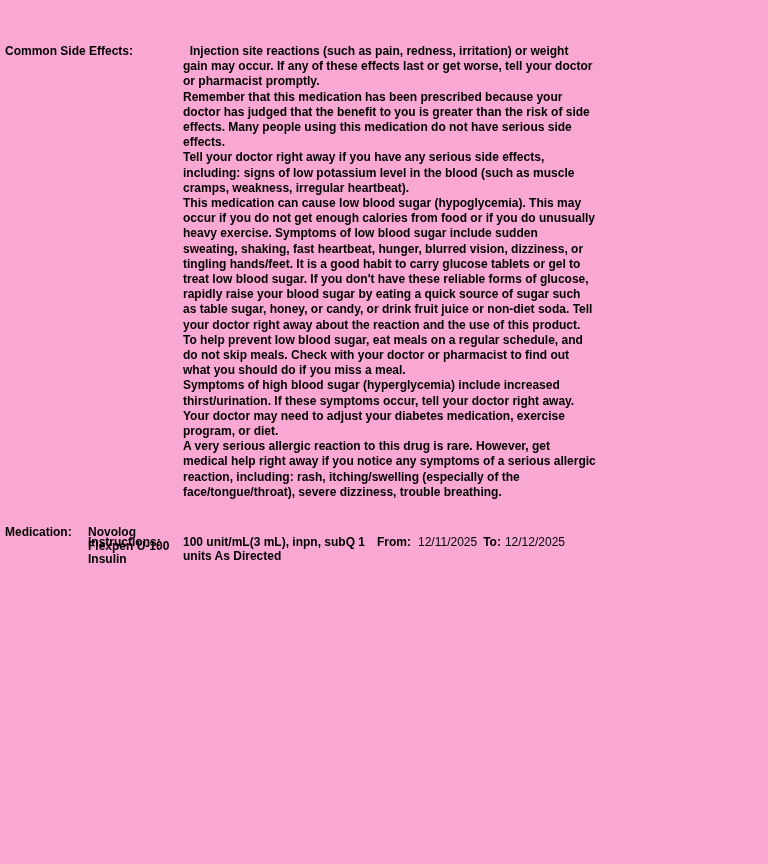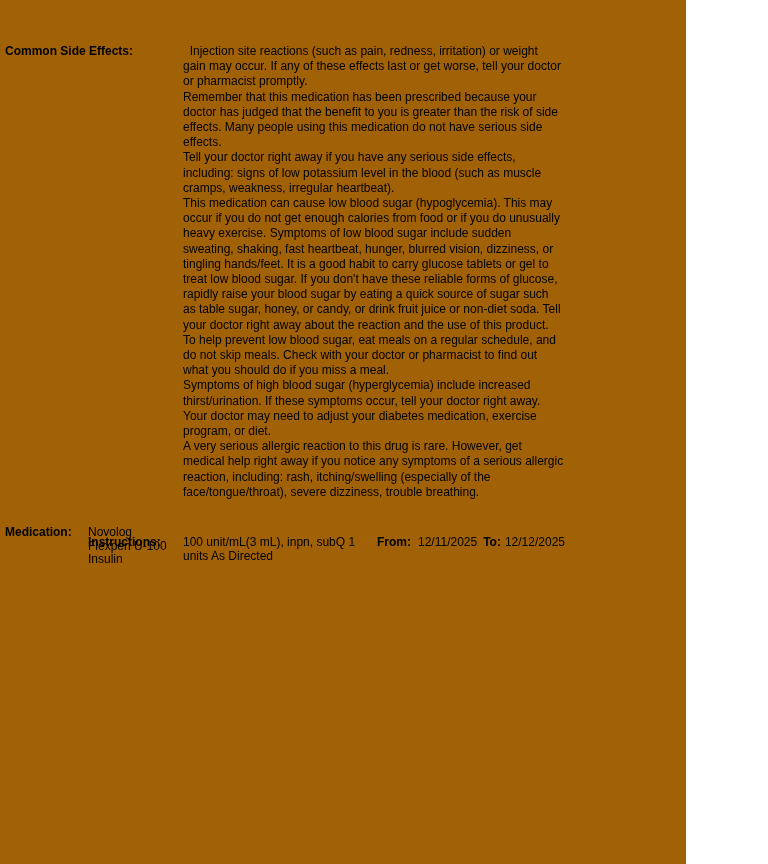--- a/index.html
+++ b/index.html
@@ -10,31 +10,32 @@
   body {
     width: 768px;
     height: 864px;
     color: #000000;
     font-family: "Liberation Sans", sans-serif;
     font-size: 12px;
     overflow: hidden;
   }
   .doc {
     position: relative;
-    width: 686px;
+    width: 768px;
     height: 864px;
-    background: #a16207;
+    background: #f9a8d4;
   }
   .row {
     position: absolute;
     display: flex;
     align-items: flex-start;
   }
   .pre {
     white-space: pre;
+    font-weight: bold;
   }
   .b {
     font-weight: bold;
   }
 
   
   .side-effects {
     left: 5px;
     top: 44px;
     line-height: 15.2px;

